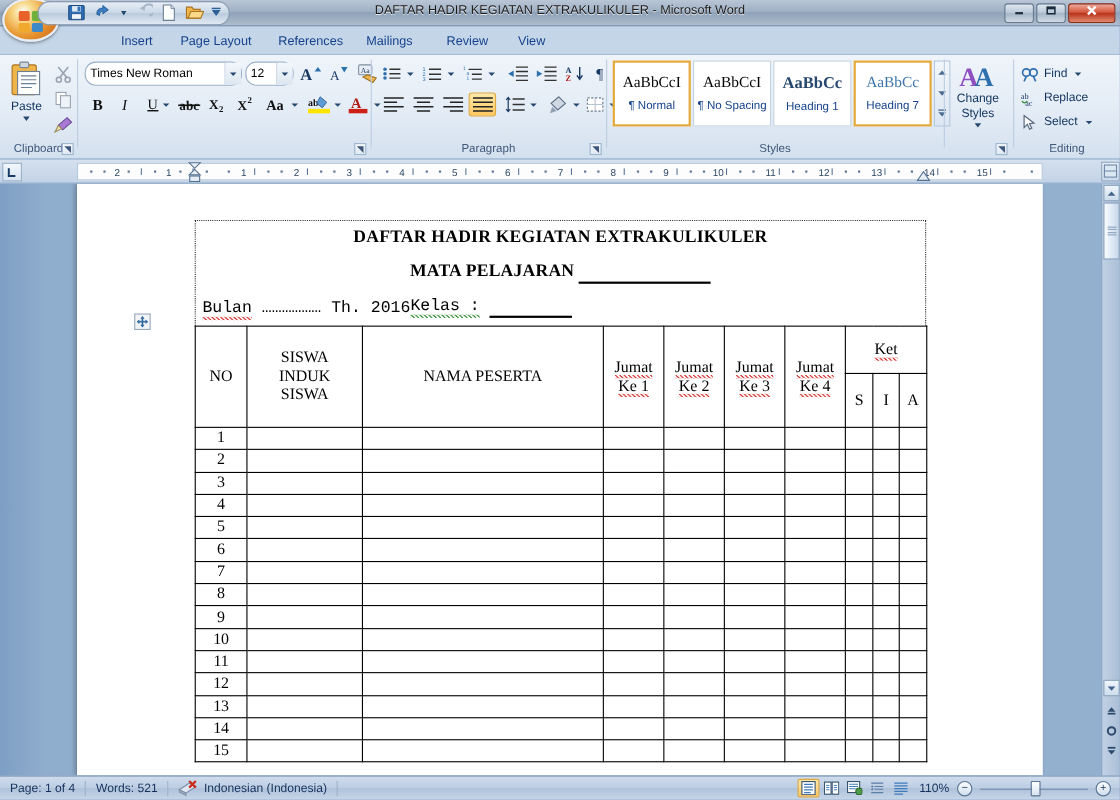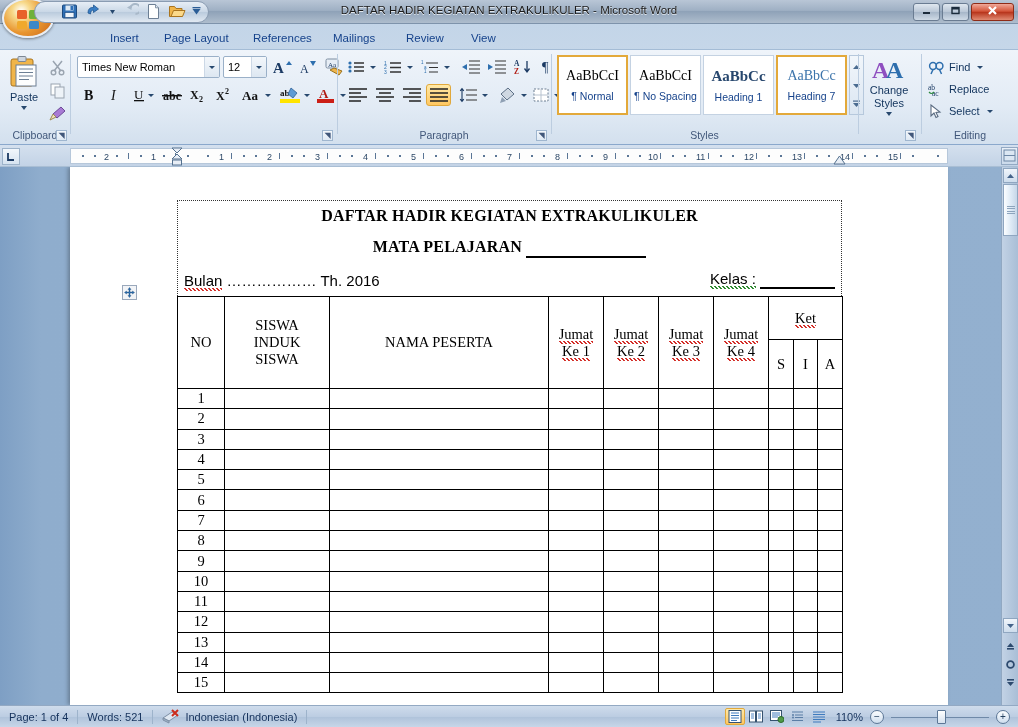--- a/index.html
+++ b/index.html
@@ -92,21 +92,21 @@
   }
 
   
   .ctl {
     position: absolute; border: 1px solid transparent; border-radius: 3px;
     display: flex; align-items: center; justify-content: center;
     font-size: 11px; color: #11335c;
   }
   .combo {
     position: absolute; height: 22px; background: #fff;
-    border: 1px solid #9ab0c8; border-radius: 2px;
+    border: 1px solid #9ab0c8; border-radius: 10px;
     display: flex; align-items: center; padding-left: 4px;
     font-size: 11px; color: #000;
   }
   .combo .cv { flex: 1; overflow: hidden; white-space: nowrap; font-family: "Liberation Sans", sans-serif; }
   .combo .carrow {
     width: 15px; height: 20px; display: flex; align-items: center; justify-content: center;
     border-left: 1px solid #ccd8e6;
     background: linear-gradient(to bottom,#f3f7fb,#dde7f1);
   }
   .tri-d { width: 0; height: 0; border-left: 3.5px solid transparent; border-right: 3.5px solid transparent; border-top: 4px solid #27486e; }
@@ -188,22 +188,22 @@
   .doc-inner { position: absolute; left: 107px; top: 33px; width: 665px; }
   .hdr-box { border: 1px dotted #333; border-bottom: none; padding: 6px 6px 4px 6px; }
   .doc-title, .doc-sub {
     text-align: center; font-family: "Liberation Serif", serif; font-weight: bold;
     color: #000; font-size: 16px; letter-spacing: .2px;
   }
   .doc-title { margin-bottom: 13px; }
   .doc-sub { margin-bottom: 12px; }
   .ul-blank { border-bottom: 2px solid #000; display: inline-block; }
   .hdr-row {
-    display: flex; justify-content: space-between; align-items: flex-end;
-    font-family: Liberation Sans, sans-serif; font-size: 15px; color: #000;
+    display: flex; align-items: flex-end;
+    font-family: Liberation Mono, monospace; font-size: 15px; color: #000;
     padding-bottom: 3px;
   }
   .sq { background-image: linear-gradient(45deg, transparent 40%, #d4302a 40%, #d4302a 60%, transparent 60%);
         background-size: 4px 3px; background-repeat: repeat-x; background-position: 0 bottom;
         padding-bottom: 2px; }
   .sq-green { background-image: linear-gradient(45deg, transparent 40%, #2e8b30 40%, #2e8b30 60%, transparent 60%); }
 
   
   table.dh { border-collapse: collapse; width: 665px; font-family: "Liberation Serif", serif; color: #000; table-layout: fixed; }
   table.dh td, table.dh th { border: 1px solid #000; font-weight: normal; text-align: center; vertical-align: middle; font-size: 14.5px; }

